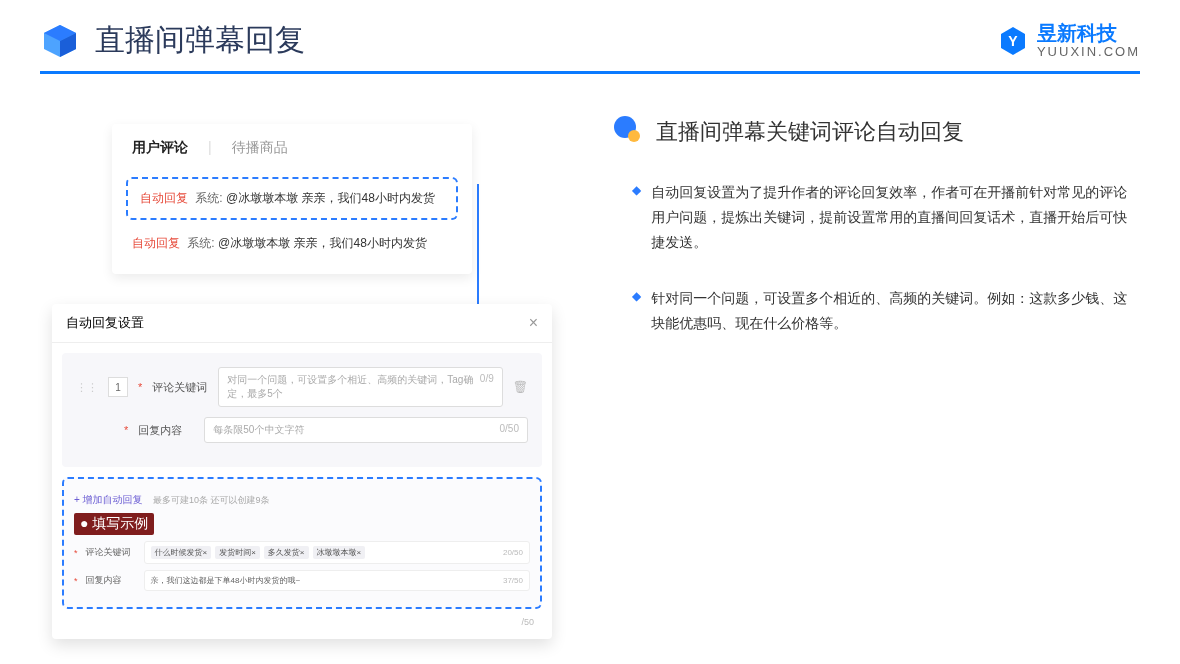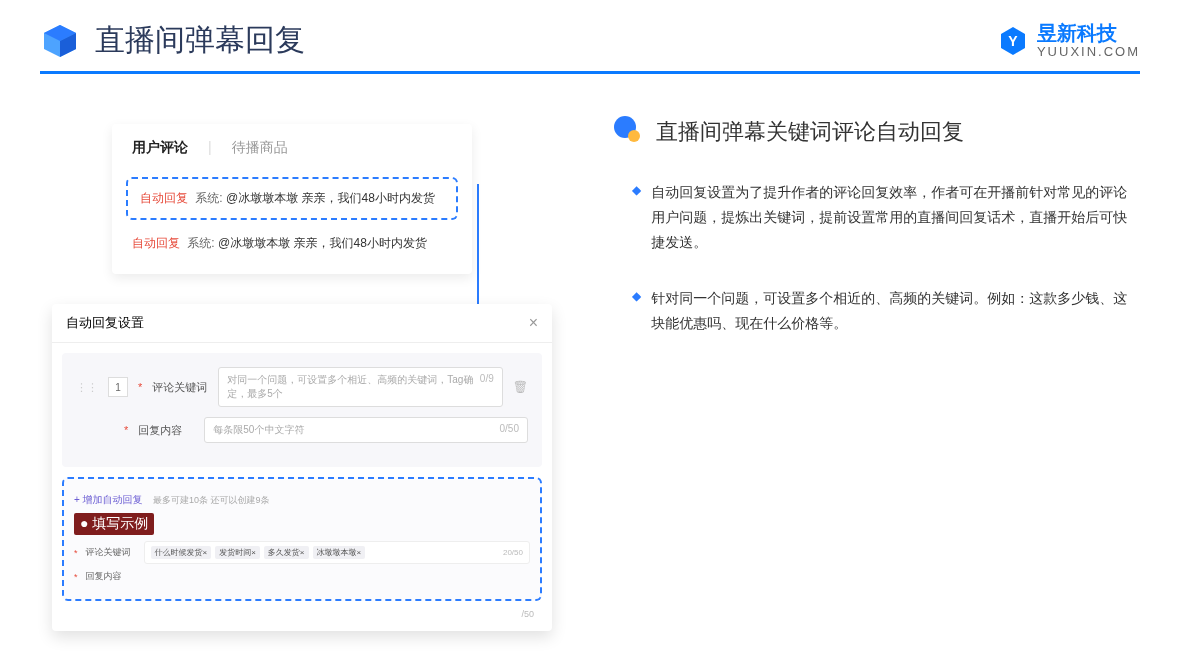--- a/index.html
+++ b/index.html
@@ -334,20 +334,24 @@
             <span class="tag-chip">发货时间×</span>
             <span class="tag-chip">多久发货×</span>
             <span class="tag-chip">冰墩墩本墩×</span>
             <span style="flex:1"></span>
             <span class="ex-count">20/50</span>
           </div>
         </div>
         <div class="example-row">
           <span class="req-star">*</span>
           <span class="ex-label">回复内容</span>
+          <div class="ex-input">
+            <span class="ex-text">亲，我们这边都是下单48小时内发货的哦~</span>
+            <span class="ex-count">37/50</span>
+          </div>
         </div>
       </div>
       <div style="text-align:right;padding:0 18px;font-size:9px;color:#bbb">/50</div>
     </div>
   </div>
 
   <div class="right-panel">
     <div class="section-head">
       <span>
         <svg width="32" height="32" viewBox="0 0 32 32">

